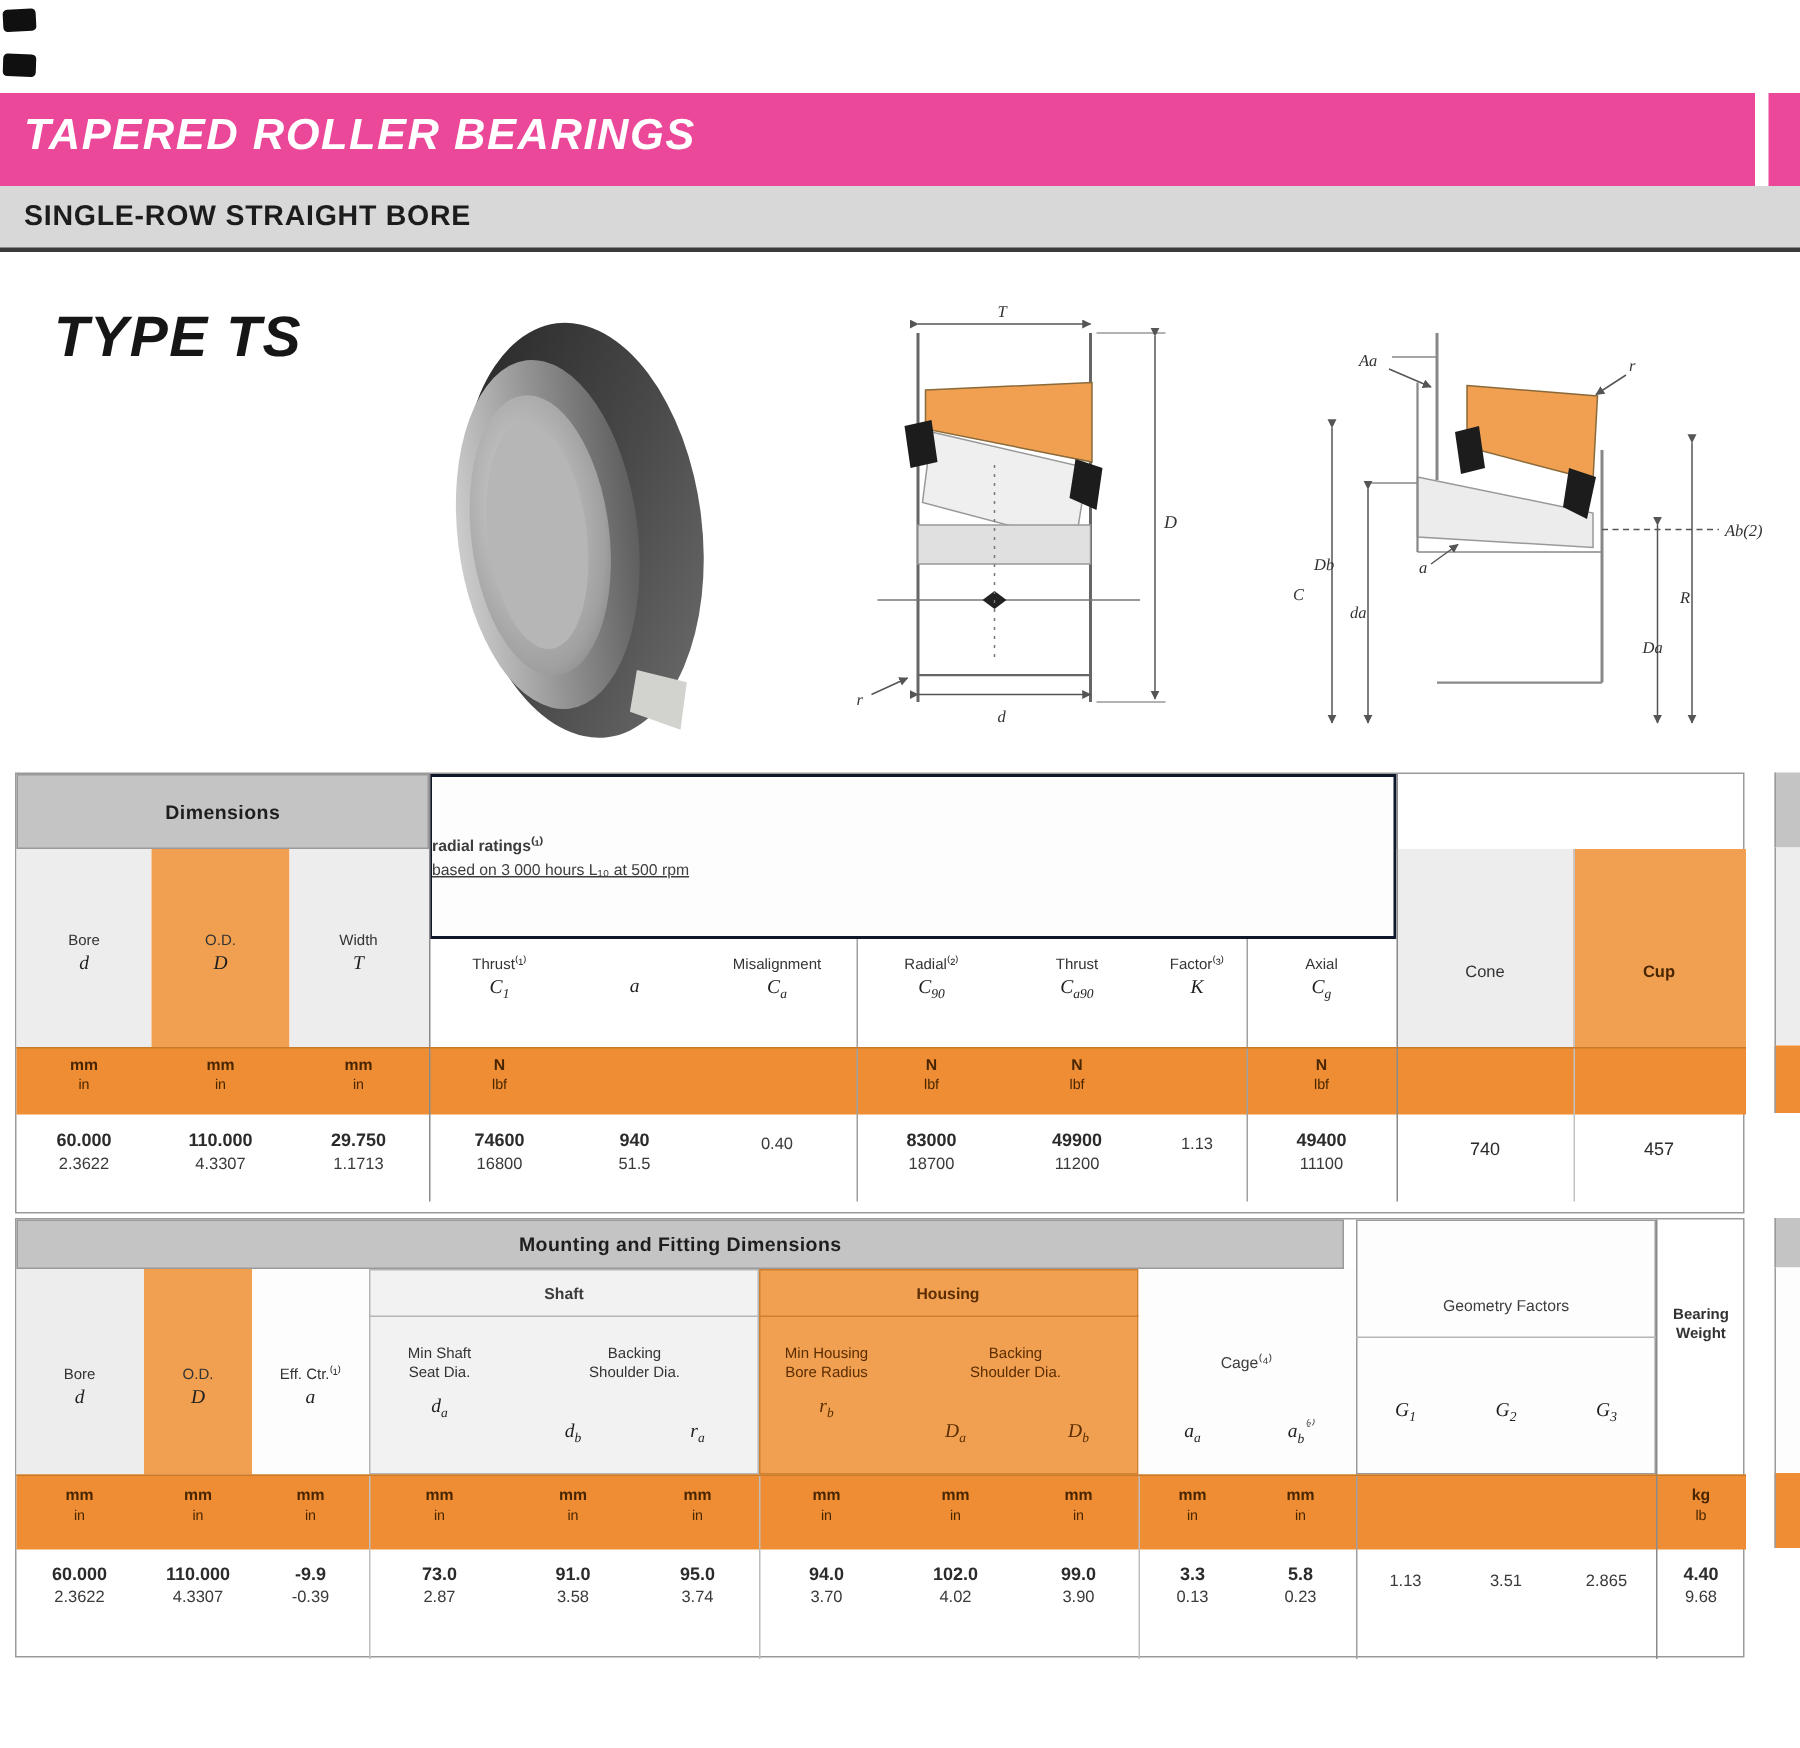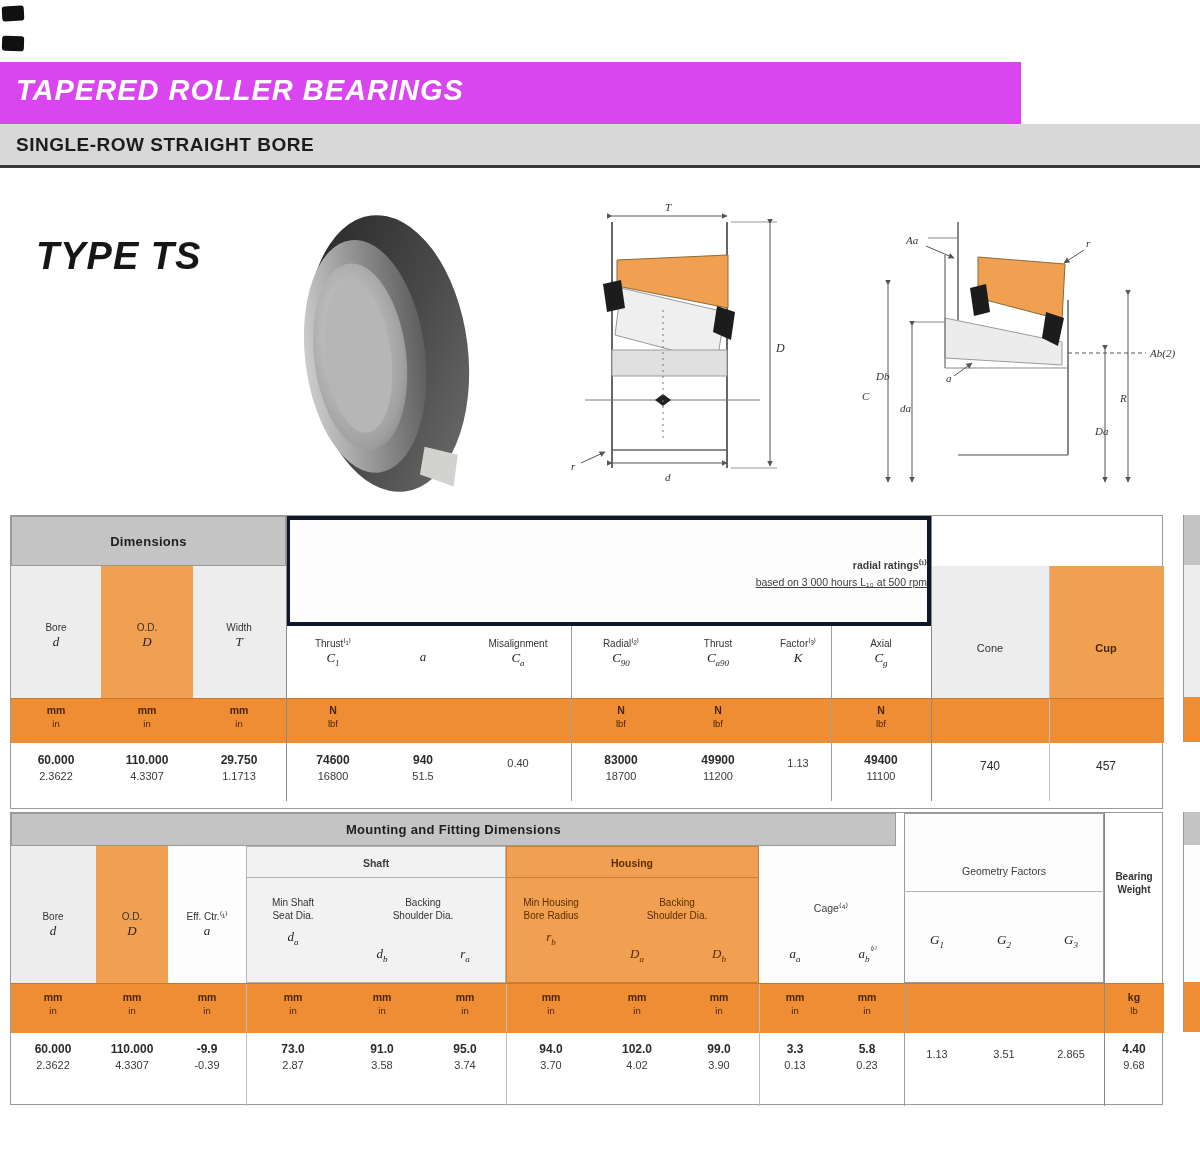--- a/index.html
+++ b/index.html
@@ -13,33 +13,33 @@
   .lbl{font-size:10px;color:#333;line-height:1.25;}
   .sym{font-family:"Liberation Serif",serif;font-style:italic;font-size:13px;color:#1e1e1e;line-height:1.1;}
   .sym sub{font-size:9px;}
   .sym sup{font-size:8px;}
   .unit1{font-weight:bold;font-size:10.5px;color:#4a2600;line-height:1.3;}
   .unit2{font-size:9.5px;color:#4a2600;line-height:1.2;}
   .v1{font-weight:bold;font-size:12px;color:#2b2b2b;line-height:1.45;}
   .v2{font-size:11px;color:#3a3a3a;line-height:1.3;}
   .vline{position:absolute;width:1px;background:#a0a0a0;}
   .hline{position:absolute;height:1px;background:#a0a0a0;}
-  .black-bar{position:absolute;left:0;top:62px;width:1021px;height:62px;background:#d946ef;}
+  .black-bar{position:absolute;left:0;top:62px;width:1200px;height:62px;background:#ec4899;}
   .black-bar .title{position:absolute;left:16px;top:12px;color:#fff;font-weight:bold;
         font-style:italic;font-size:29px;letter-spacing:1px;}
   .notch{position:absolute;left:1170px;top:62px;width:9px;height:62px;background:#fff;}
   .gray-bar{position:absolute;left:0;top:124px;width:1200px;height:44px;background:#d8d8d8;
         border-bottom:3px solid #3a3a3a;box-sizing:border-box;}
   .gray-bar .subtitle{position:absolute;left:16px;top:10px;color:#1c1c1c;font-weight:bold;font-size:19px;letter-spacing:.5px;}
   .type-title{position:absolute;left:36px;top:204px;font-size:38px;font-weight:bold;
-        font-style:italic;color:#161616;letter-spacing:1px;margin-top:31px;}
+        font-style:italic;color:#161616;letter-spacing:1px;}
   .mark{position:absolute;background:#101010;border-radius:3px;}
   .t-container{position:absolute;border:1px solid #9a9a9a;box-sizing:border-box;}
-  .ratings-box{position:absolute;background:#fdfdfd;border:4px solid #0f172a;box-sizing:border-box;
-        text-align:right;font-size:10.5px;color:#3d3d3d;}
+  .ratings-box{position:absolute;background:#fdfdfd;border:2px solid #0f172a;box-sizing:border-box;
+        text-align:left;font-size:10.5px;color:#3d3d3d;}
   .orange-col{background:#f0a050;}
   .lightcol{background:#ededed;}
   .orange-row{position:absolute;background:#ee8d33;}
   .grp-lbl{position:absolute;text-align:center;transform:translateX(-50%);font-size:10.5px;
         font-weight:bold;color:#3d3d3d;white-space:nowrap;}
   svg text{font-family:"Liberation Serif",serif;font-style:italic;fill:#333;}
   .sliver{position:absolute;border-left:1px solid #9a9a9a;box-sizing:border-box;}
 </style>
 </head>
 <body>

